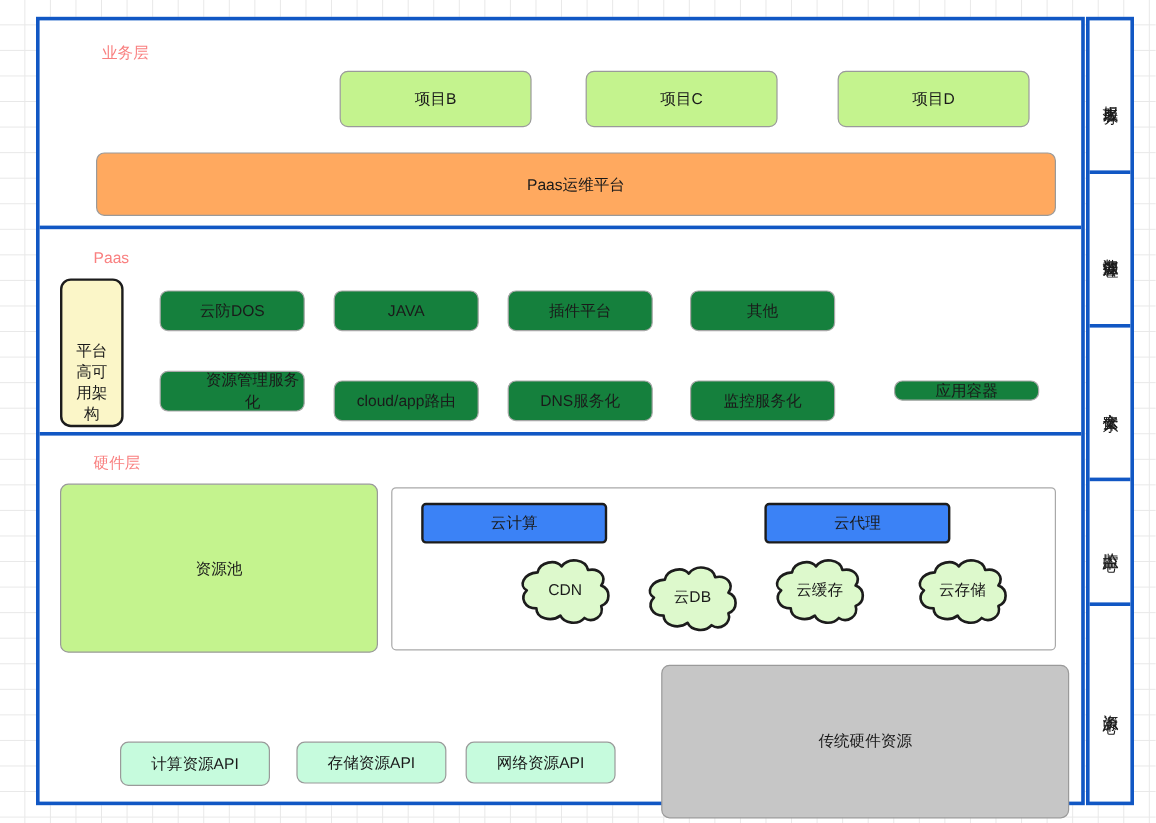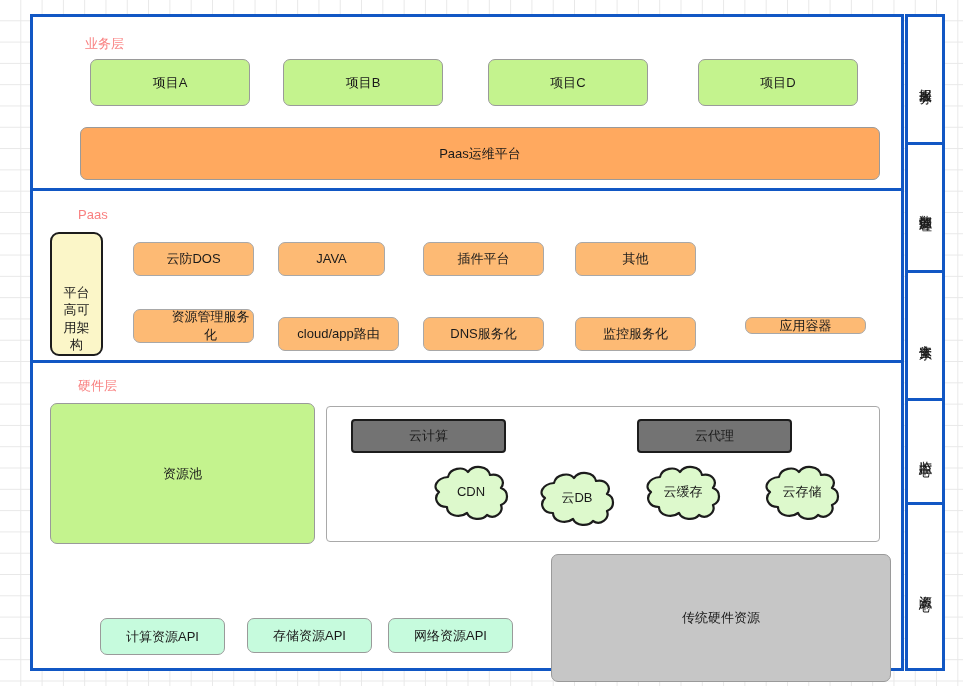--- a/index.html
+++ b/index.html
@@ -74,30 +74,30 @@
   }
   .node-green {
     background: #c4f38e;
     border: 1.6px solid #9a9a9a;
   }
   .node-orange {
     background: #ffa95f;
     border: 1.6px solid #9a9a9a;
   }
   .node-yellow {
-    background: #fdba74;
+    background: #15803d;
     border: 1.6px solid #a8a8a8;
   }
   .node-yellow-strong {
     background: #fbf6c8;
     border: 2.4px solid #1c1c1c;
     border-radius: 9px;
   }
   .node-green-strong {
-    background: #737373;
+    background: #3b82f6;
     border: 2.4px solid #1c1c1c;
     border-radius: 4px;
   }
   .node-mint {
     background: #c6fbdd;
     border: 1.6px solid #9a9a9a;
   }
   .node-gray {
     background: #c6c6c6;
     border: 1.6px solid #9a9a9a;
@@ -163,23 +163,20 @@
 </head>
 <body>
 
 <div class="canvas">
 
   <div class="main-frame">
 
     <div class="layer layer-business">
       <div class="layer-label" style="left:52px; top:20px;">业务层</div>
 
-      <div class="node node-green" style="left:57px; top:42px; width:160px; height:47px;">
-        <span>项目A</span>
-      </div>
       <div class="node node-green" style="left:250px; top:42px; width:160px; height:47px;">
         <span>项目B</span>
       </div>
       <div class="node node-green" style="left:455px; top:42px; width:160px; height:47px;">
         <span>项目C</span>
       </div>
       <div class="node node-green" style="left:665px; top:42px; width:160px; height:47px;">
         <span>项目D</span>
       </div>
 
@@ -191,21 +188,21 @@
     <div class="layer layer-paas">
       <div class="layer-label" style="left:45px; top:17px;">Paas</div>
 
       <div class="node node-yellow-strong" style="left:17px; top:41px; width:53px; height:124px;align-items:flex-end;">
         <span class="narrow-text">平台高可用架构</span>
       </div>
 
       <div class="node node-yellow" style="left:100px; top:51px; width:121px; height:34px;">
         <span>云防DOS</span>
       </div>
-      <div class="node node-yellow" style="left:245px; top:51px; width:107px; height:34px;">
+      <div class="node node-yellow" style="left:245px; top:51px; width:121px; height:34px;">
         <span>JAVA</span>
       </div>
       <div class="node node-yellow" style="left:390px; top:51px; width:121px; height:34px;">
         <span>插件平台</span>
       </div>
       <div class="node node-yellow" style="left:542px; top:51px; width:121px; height:34px;">
         <span>其他</span>
       </div>
 
       <div class="node node-yellow" style="left:100px; top:118px; width:121px; height:34px;padding-left:34px;">

